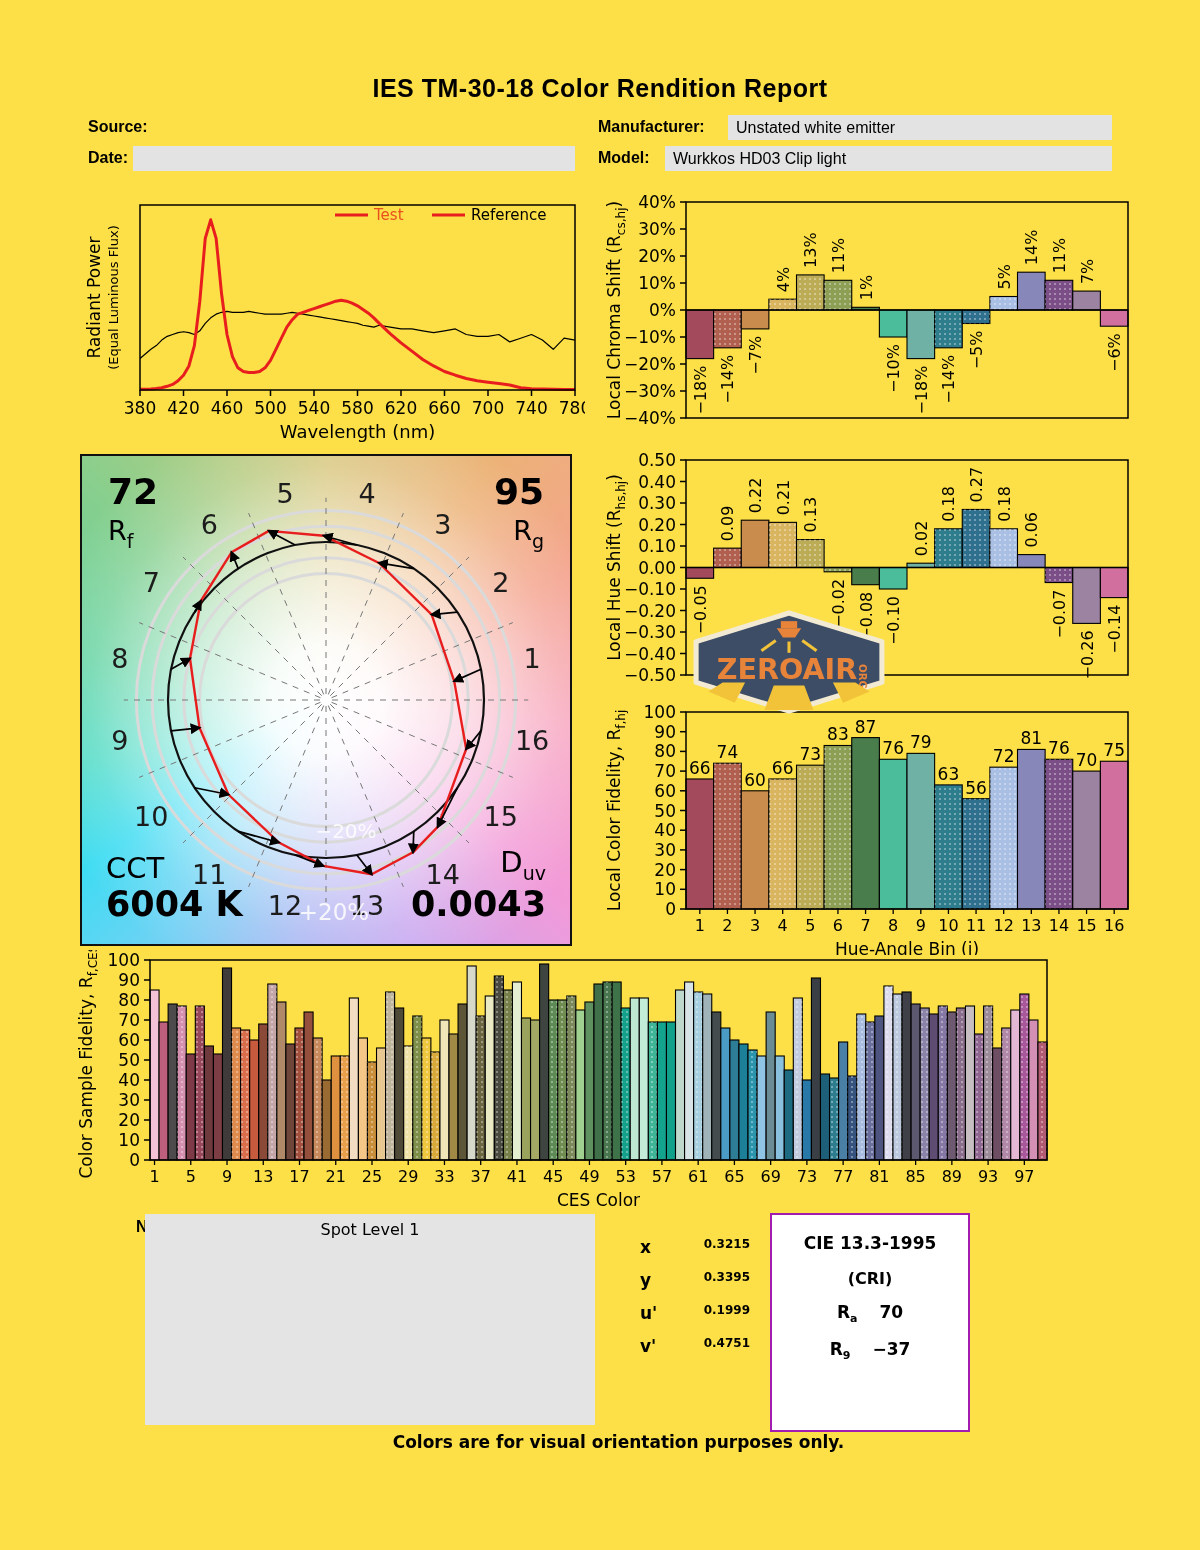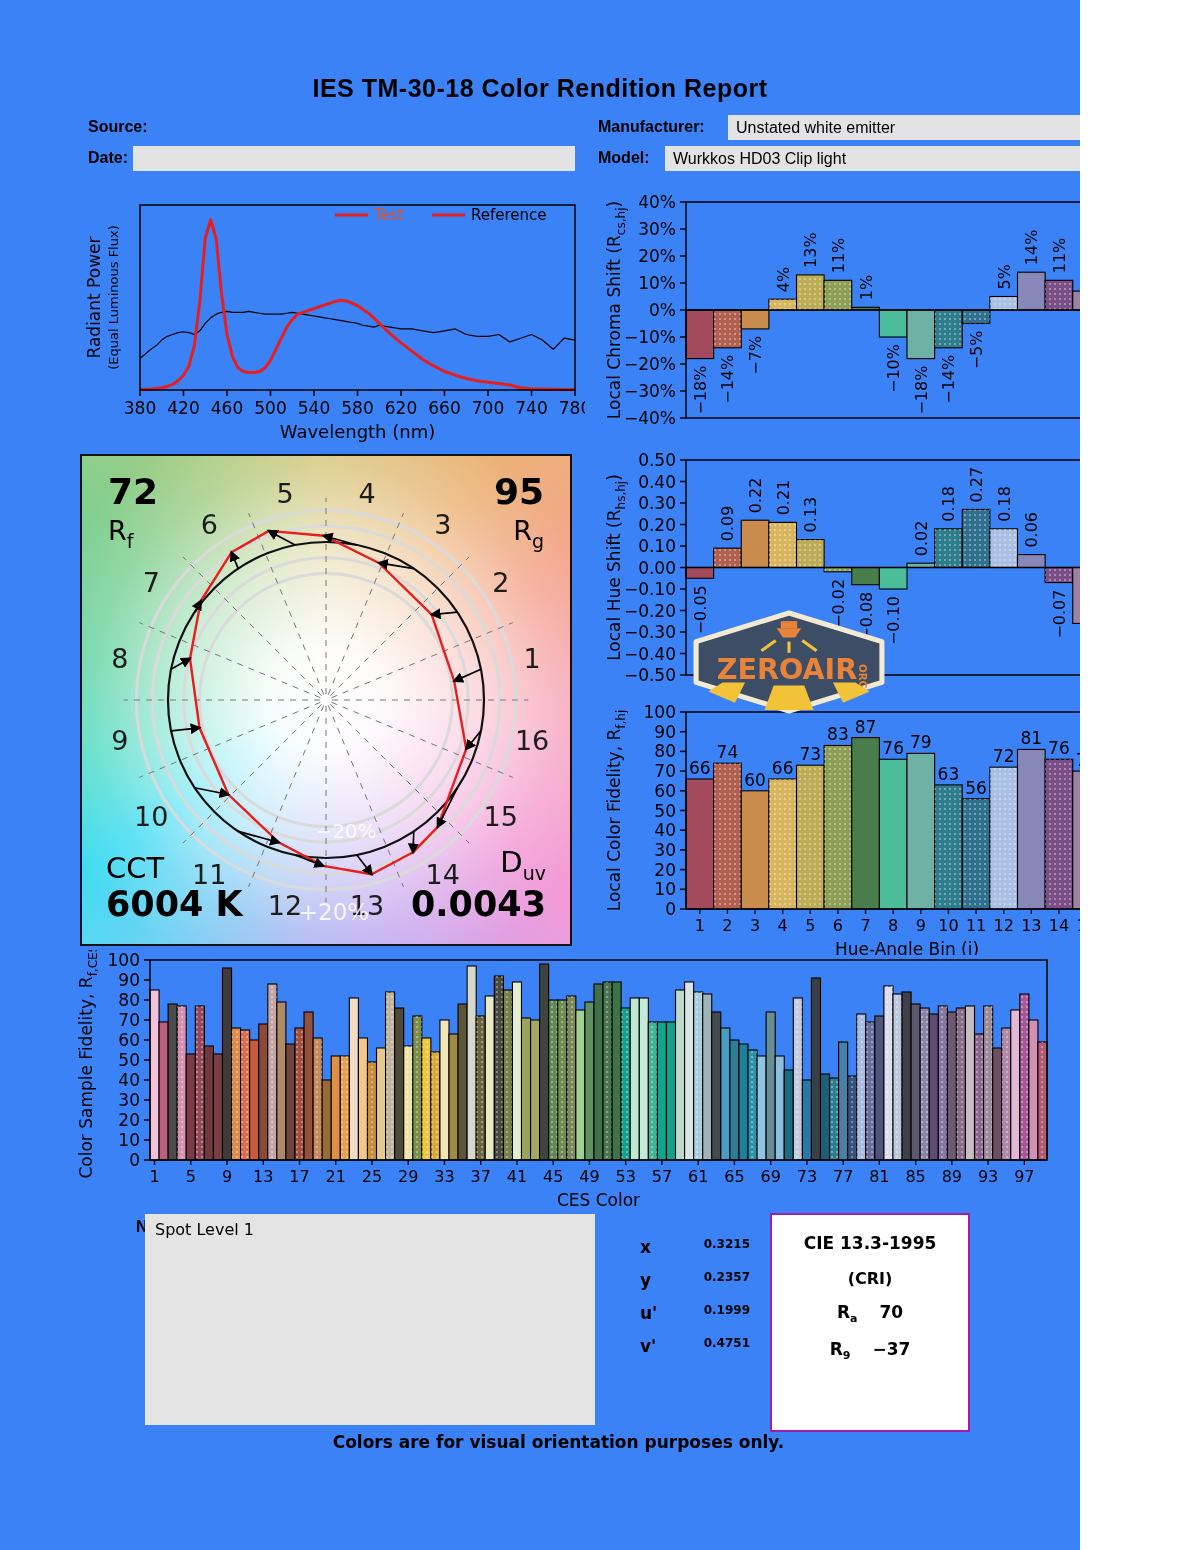--- a/index.html
+++ b/index.html
@@ -1,16 +1,16 @@
 <!DOCTYPE html>
 <html><head>
 <meta charset="utf-8">
 <style>
   html,body{margin:0;padding:0;background:#fff;}
-  .page{position:relative;width:1080px;height:1550px;background:#3b82f6;
+  .page{position:relative;width:1200px;height:1550px;background:#fde047;
         font-family:"DejaVu Sans","Liberation Sans",sans-serif;color:#000;overflow:hidden;}
   .abs{position:absolute;}
   .title{left:0;right:0;top:74px;text-align:center;font-size:25px;font-weight:bold;
          font-family:"Liberation Sans",sans-serif;letter-spacing:0.5px;}
   .meta-label{font-weight:bold;font-size:16px;font-family:"Liberation Sans",sans-serif;}
   .meta-value{background:#e3e3e3;font-size:16px;font-family:"Liberation Sans",sans-serif;
               padding:2px 8px;box-sizing:border-box;height:25px;line-height:21px;}
   .cvg-wrap{left:80px;top:454px;width:492px;height:492px;border:2px solid #111;box-sizing:border-box;}
   .cvg-bg{position:absolute;inset:0;
      background:
@@ -641,32 +641,32 @@
       <text x="881.8636363636364" y="232" font-size="16" text-anchor="middle">89</text>
       <line x1="918.1060606060606" y1="210" x2="918.1060606060606" y2="215" stroke="#000" stroke-width="1.3"></line>
       <text x="918.1060606060606" y="232" font-size="16" text-anchor="middle">93</text>
       <line x1="954.3484848484849" y1="210" x2="954.3484848484849" y2="215" stroke="#000" stroke-width="1.3"></line>
       <text x="954.3484848484849" y="232" font-size="16" text-anchor="middle">97</text>
       <text x="528.5" y="256" font-size="17" text-anchor="middle">CES Color</text>
       <text x="22" y="110" text-anchor="middle" font-size="17" transform="rotate(-90 22 110)"><tspan>Color Sample Fidelity, R</tspan><tspan dy="5" font-size="12">f,CESi</tspan></text>
     </svg>
 
   <div class="abs meta-label" style="left:96px;top:1218px;margin-left:40px;">Notes:</div>
-  <div class="abs notes-box" style="left:145px;top:1214px;width:450px;height:211px;">
+  <div class="abs notes-box" style="left:145px;top:1214px;width:450px;height:211px;text-align:center;">
     <span>Spot Level 1</span>
   </div>
 
   <div class="abs" style="left:640px;top:1237px;width:110px;">
     <div style="display:flex;justify-content:space-between;margin-bottom:13px;">
       <span class="chrom-label">x</span>
       <span class="chrom-value">0.3215</span>
     </div>
     <div style="display:flex;justify-content:space-between;margin-bottom:13px;">
       <span class="chrom-label">y</span>
-      <span class="chrom-value">0.2357</span>
+      <span class="chrom-value">0.3395</span>
     </div>
     <div style="display:flex;justify-content:space-between;margin-bottom:13px;">
       <span class="chrom-label">u'</span>
       <span class="chrom-value">0.1999</span>
     </div>
     <div style="display:flex;justify-content:space-between;">
       <span class="chrom-label">v'</span>
       <span class="chrom-value">0.4751</span>
     </div>
   </div>

